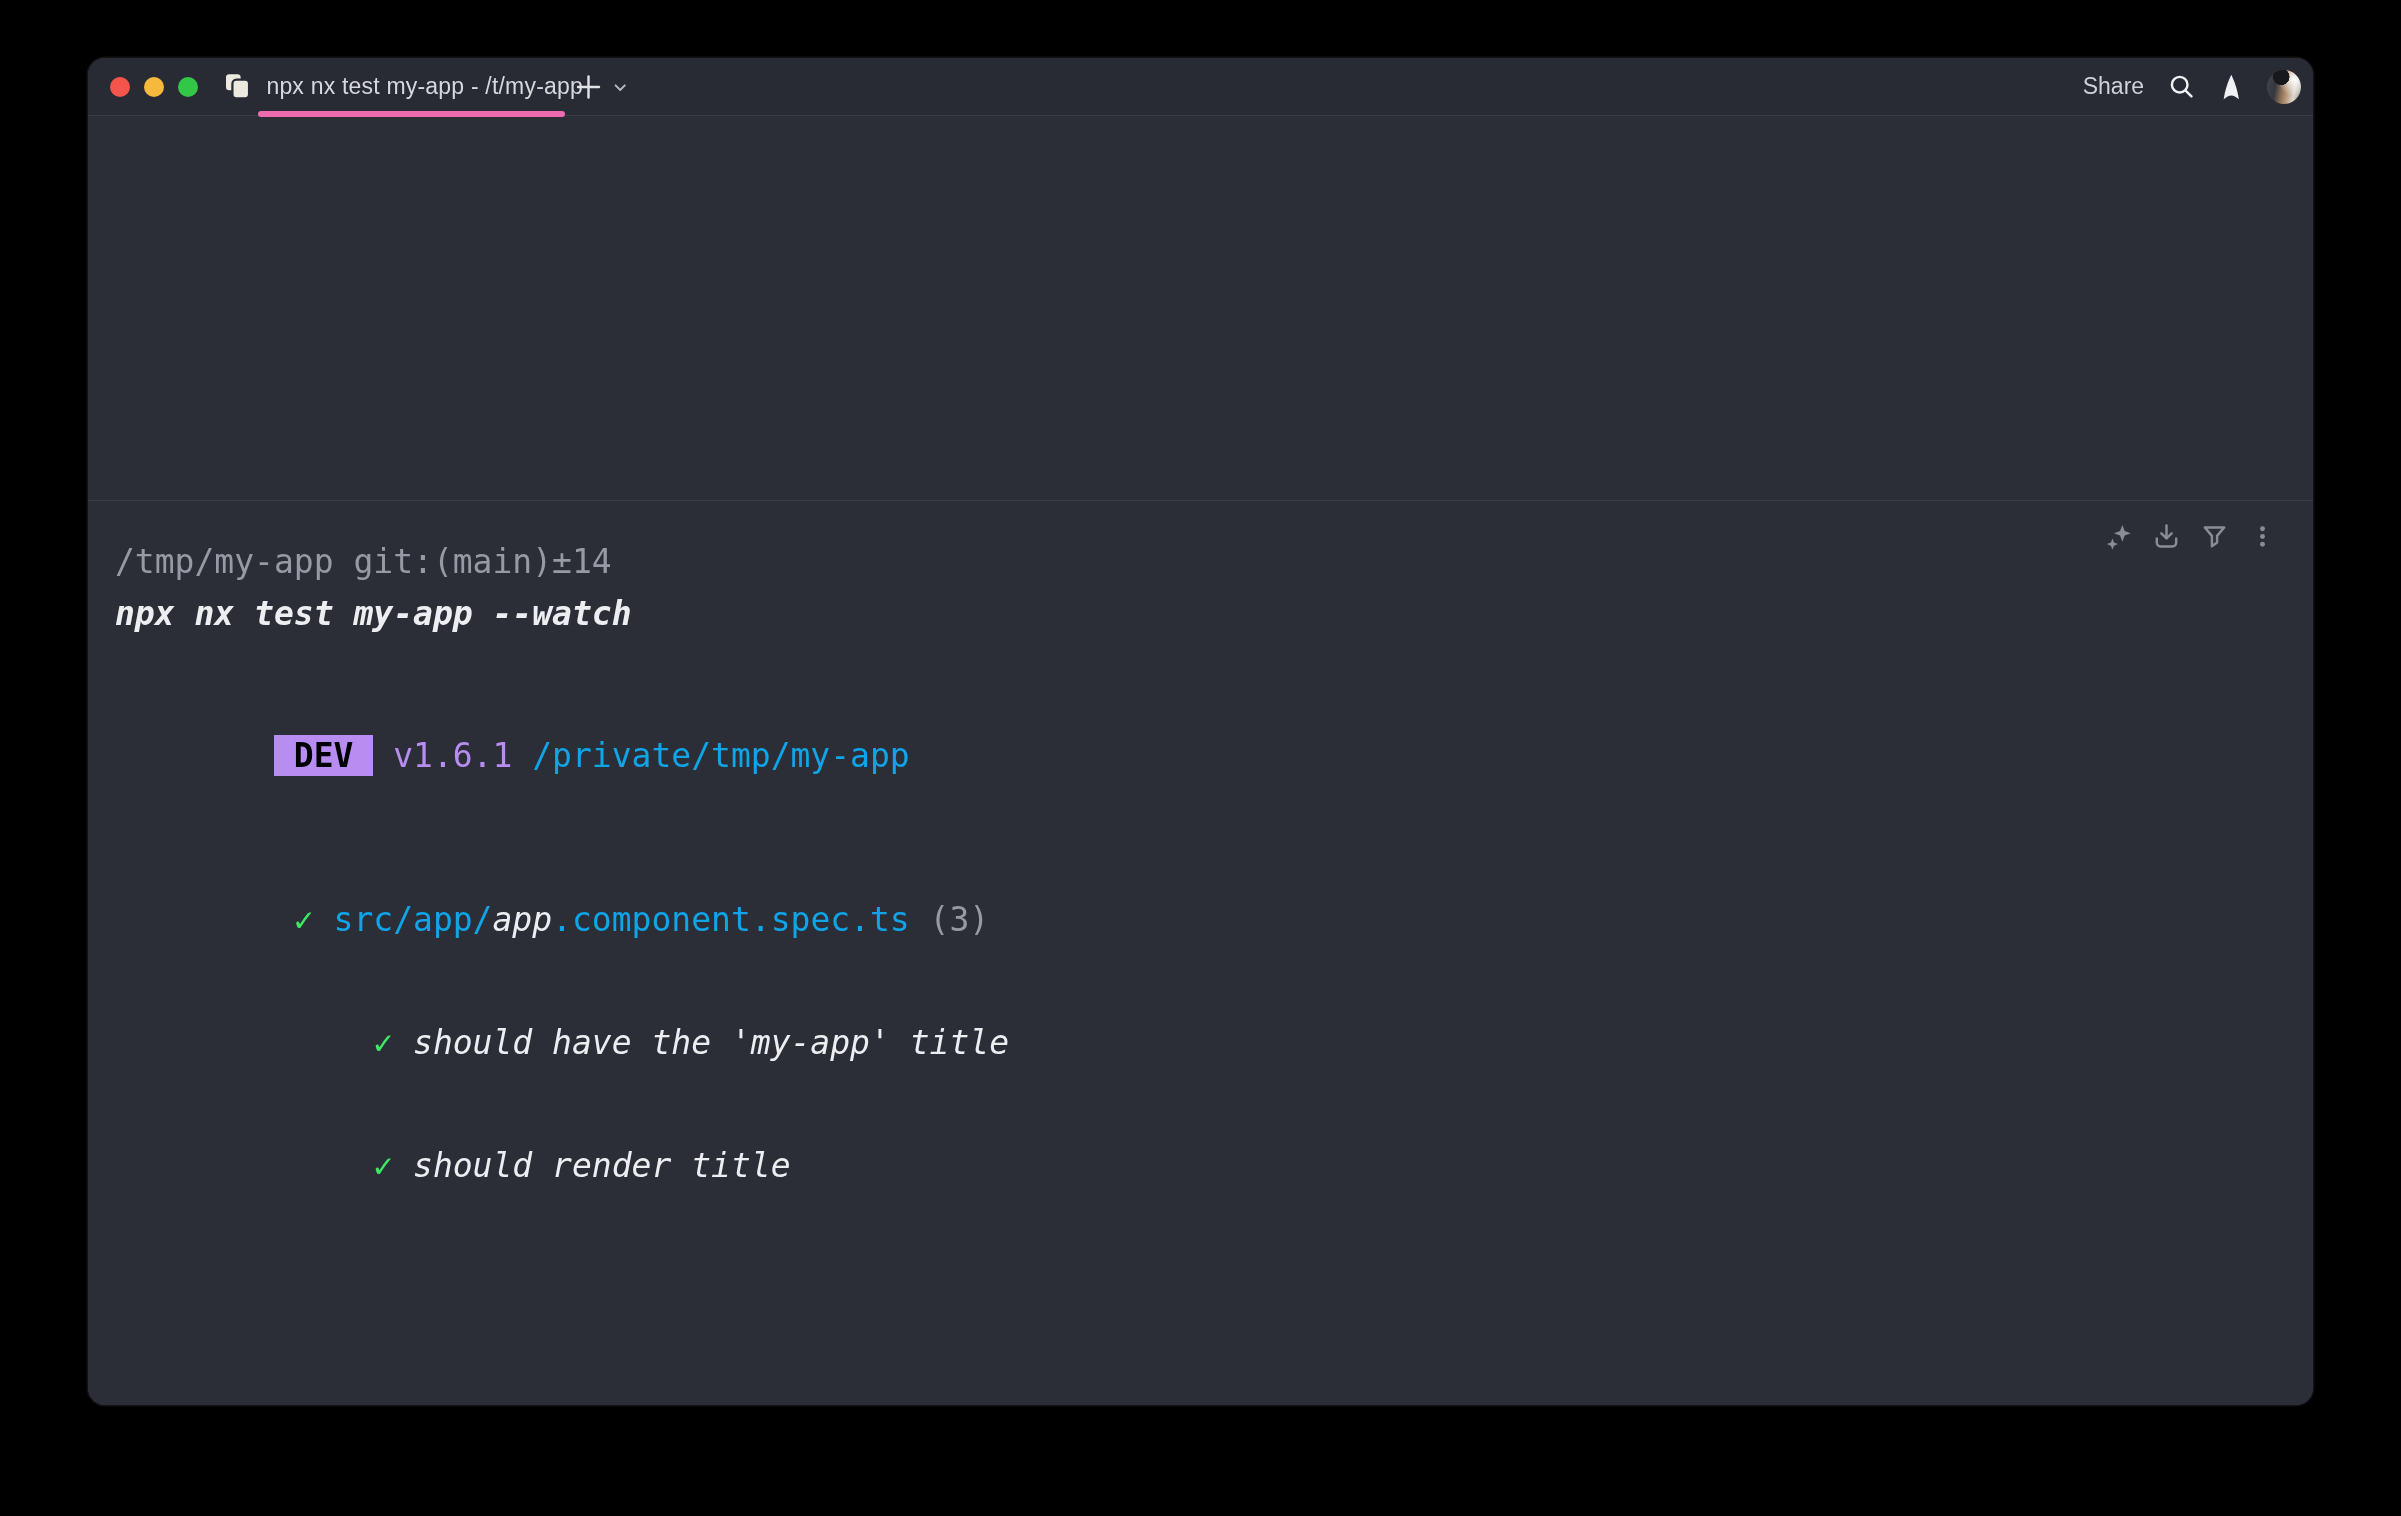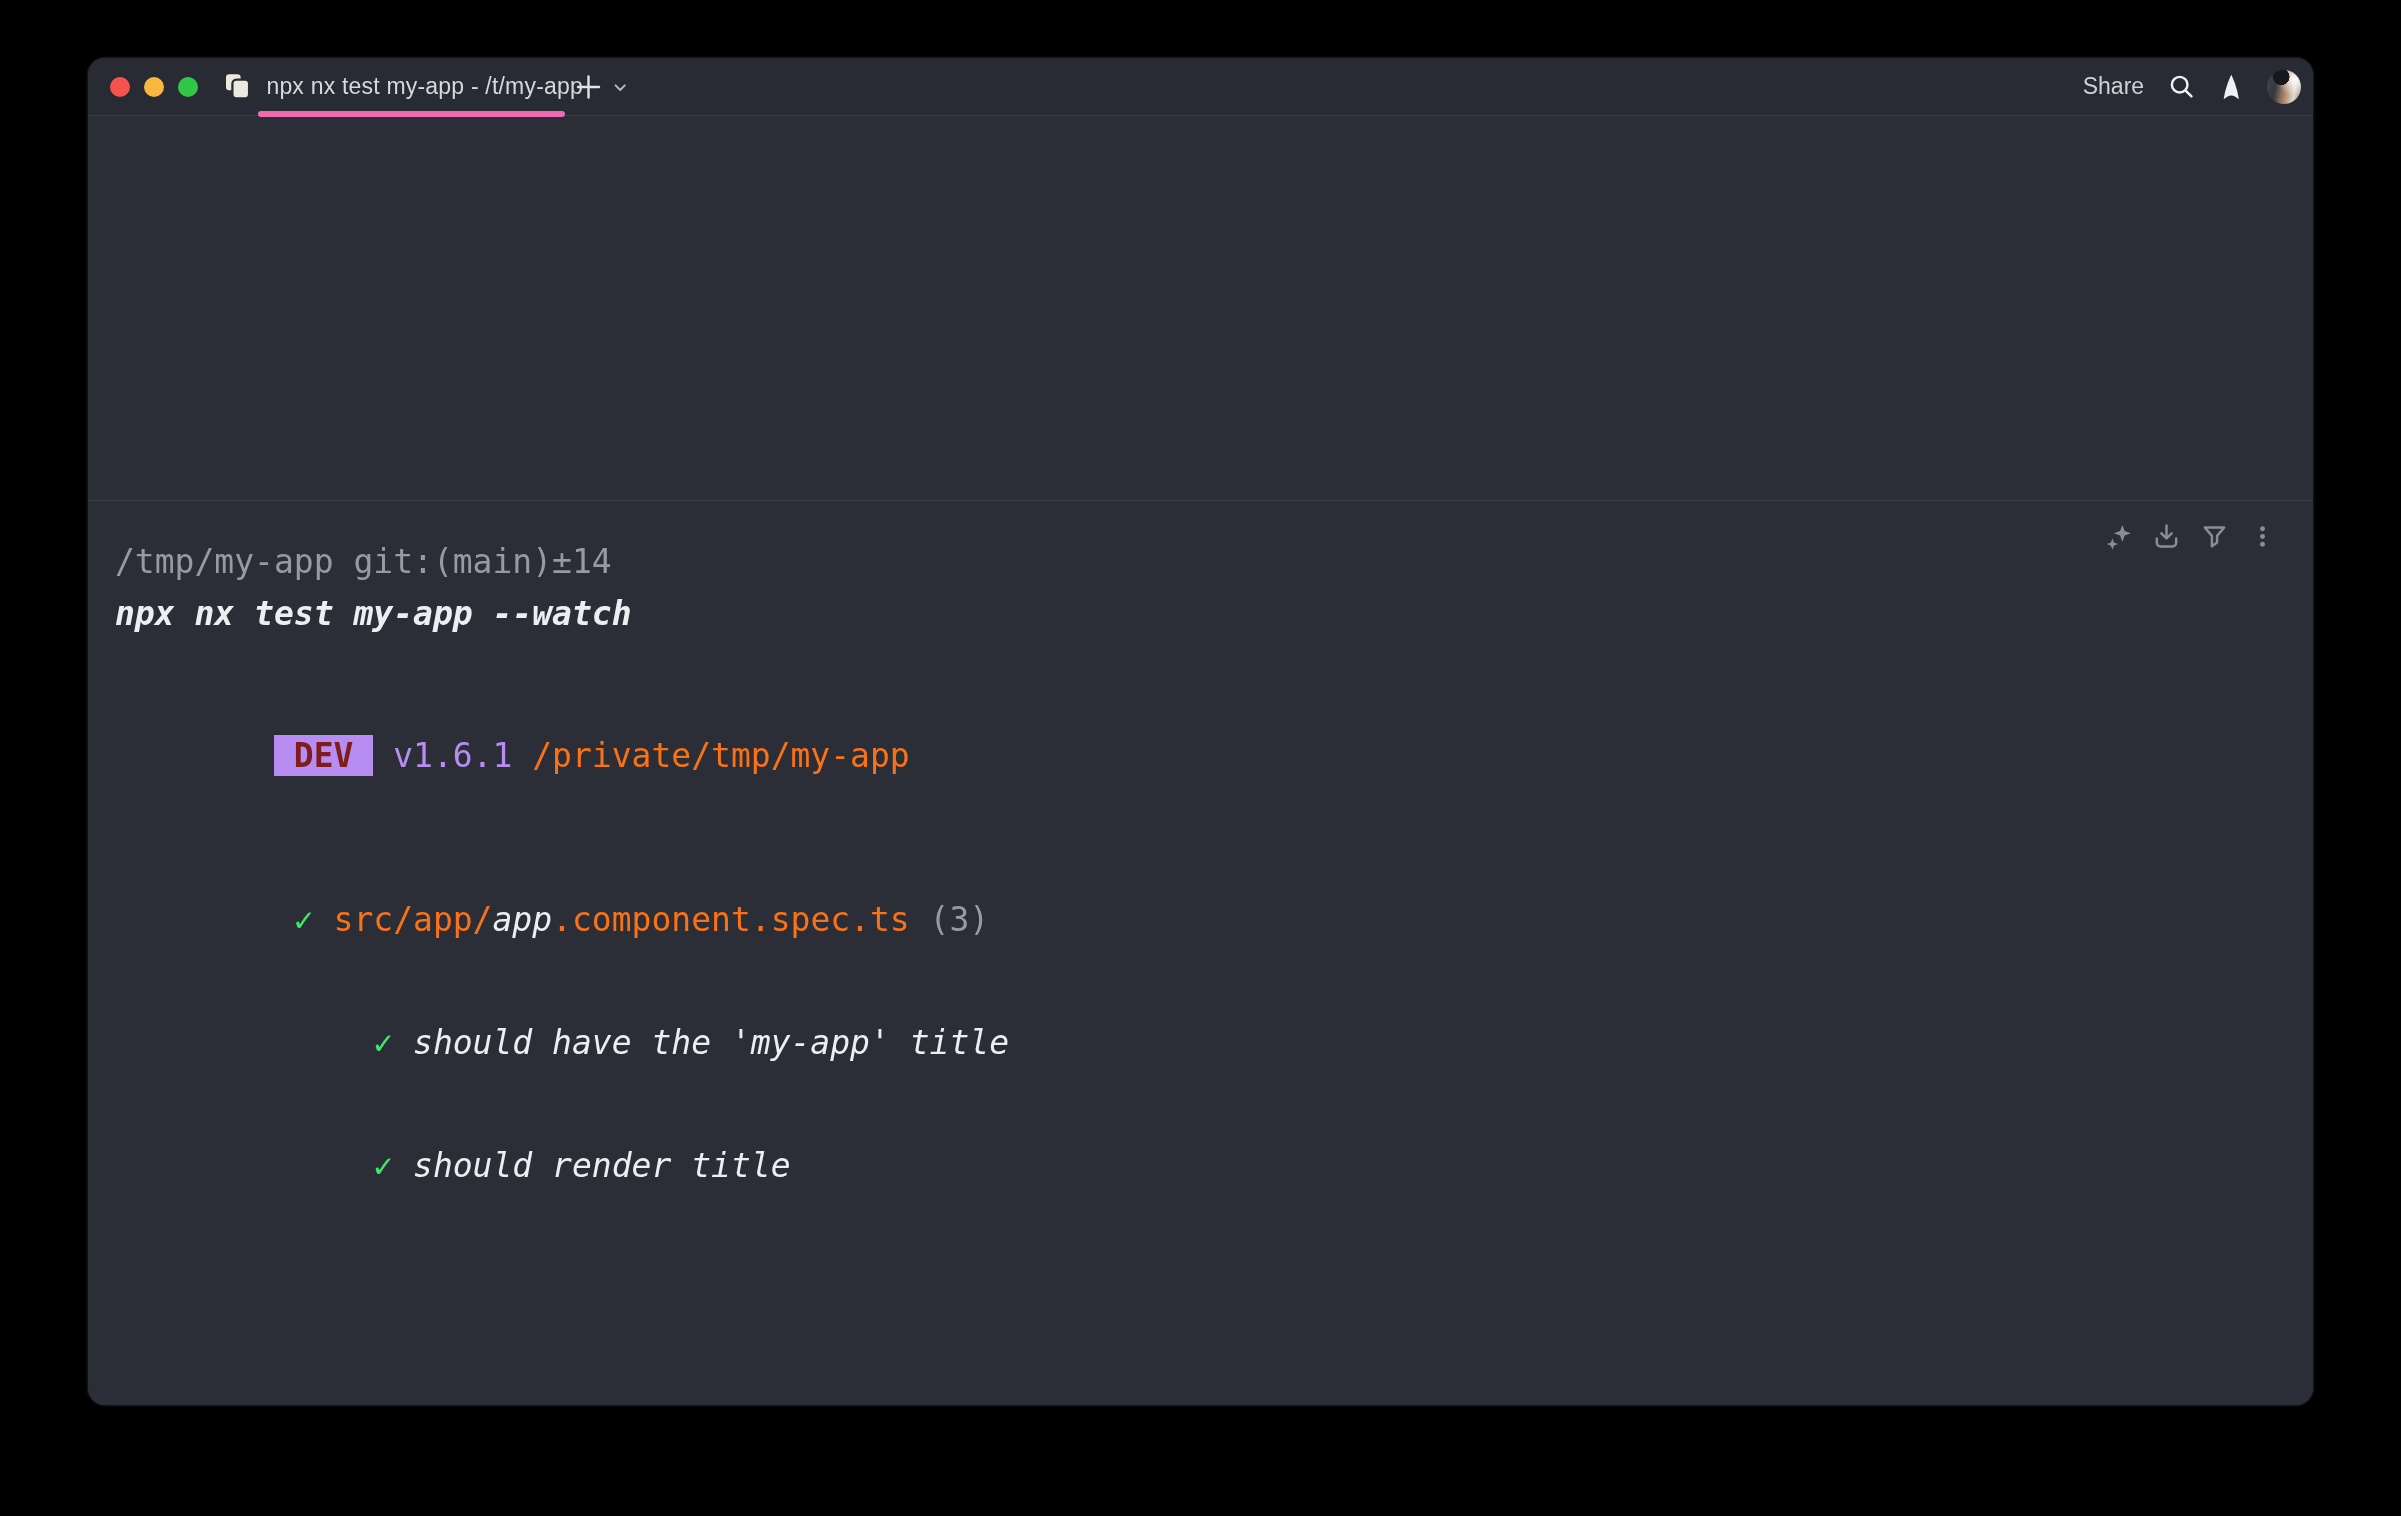--- a/index.html
+++ b/index.html
@@ -56,34 +56,34 @@
   .term { padding:40px 31px 0 27px; }
   .line {
     white-space:pre;
     font-family:"DejaVu Sans Mono", monospace;
     font-size:33px; line-height:41px; color:#969aa4;
   }
   .white { color:#eceef2;font-style:italic; }
   .bold { font-weight:bold; }
   .green { color:#3ee864; }
   .purple { color:#b78df2; }
-  .gray { color:#f97316; }
+  .gray { color:#0ea5e9; }
 
   .prompt-line { margin-bottom:10.7px; }
   .cmd-line { margin-bottom:60px; }
   .blank { height:41px; }
 
   .ind1 { padding-left:1ch; } .ind3 { padding-left:3ch; }
   .ind5 { padding-left:5ch; }
 
   .check { color:#3ee864; margin-right:1ch; }
   .count { margin-left:1ch; color:#969aa4; }
 
   .badge { display:inline-block; font-weight:bold; padding:0 1ch; margin-right:1ch; }
-  .badge-dev { background:#b78df2; color:#7f1d1d; }
+  .badge-dev { background:#b78df2; color:#000000; }
   .dev-path { margin-left:1ch; }
 
   svg { display:block; }
 </style>
 </head>
 <body>
 
 <div class="window">
 
   <div class="tabbar">

